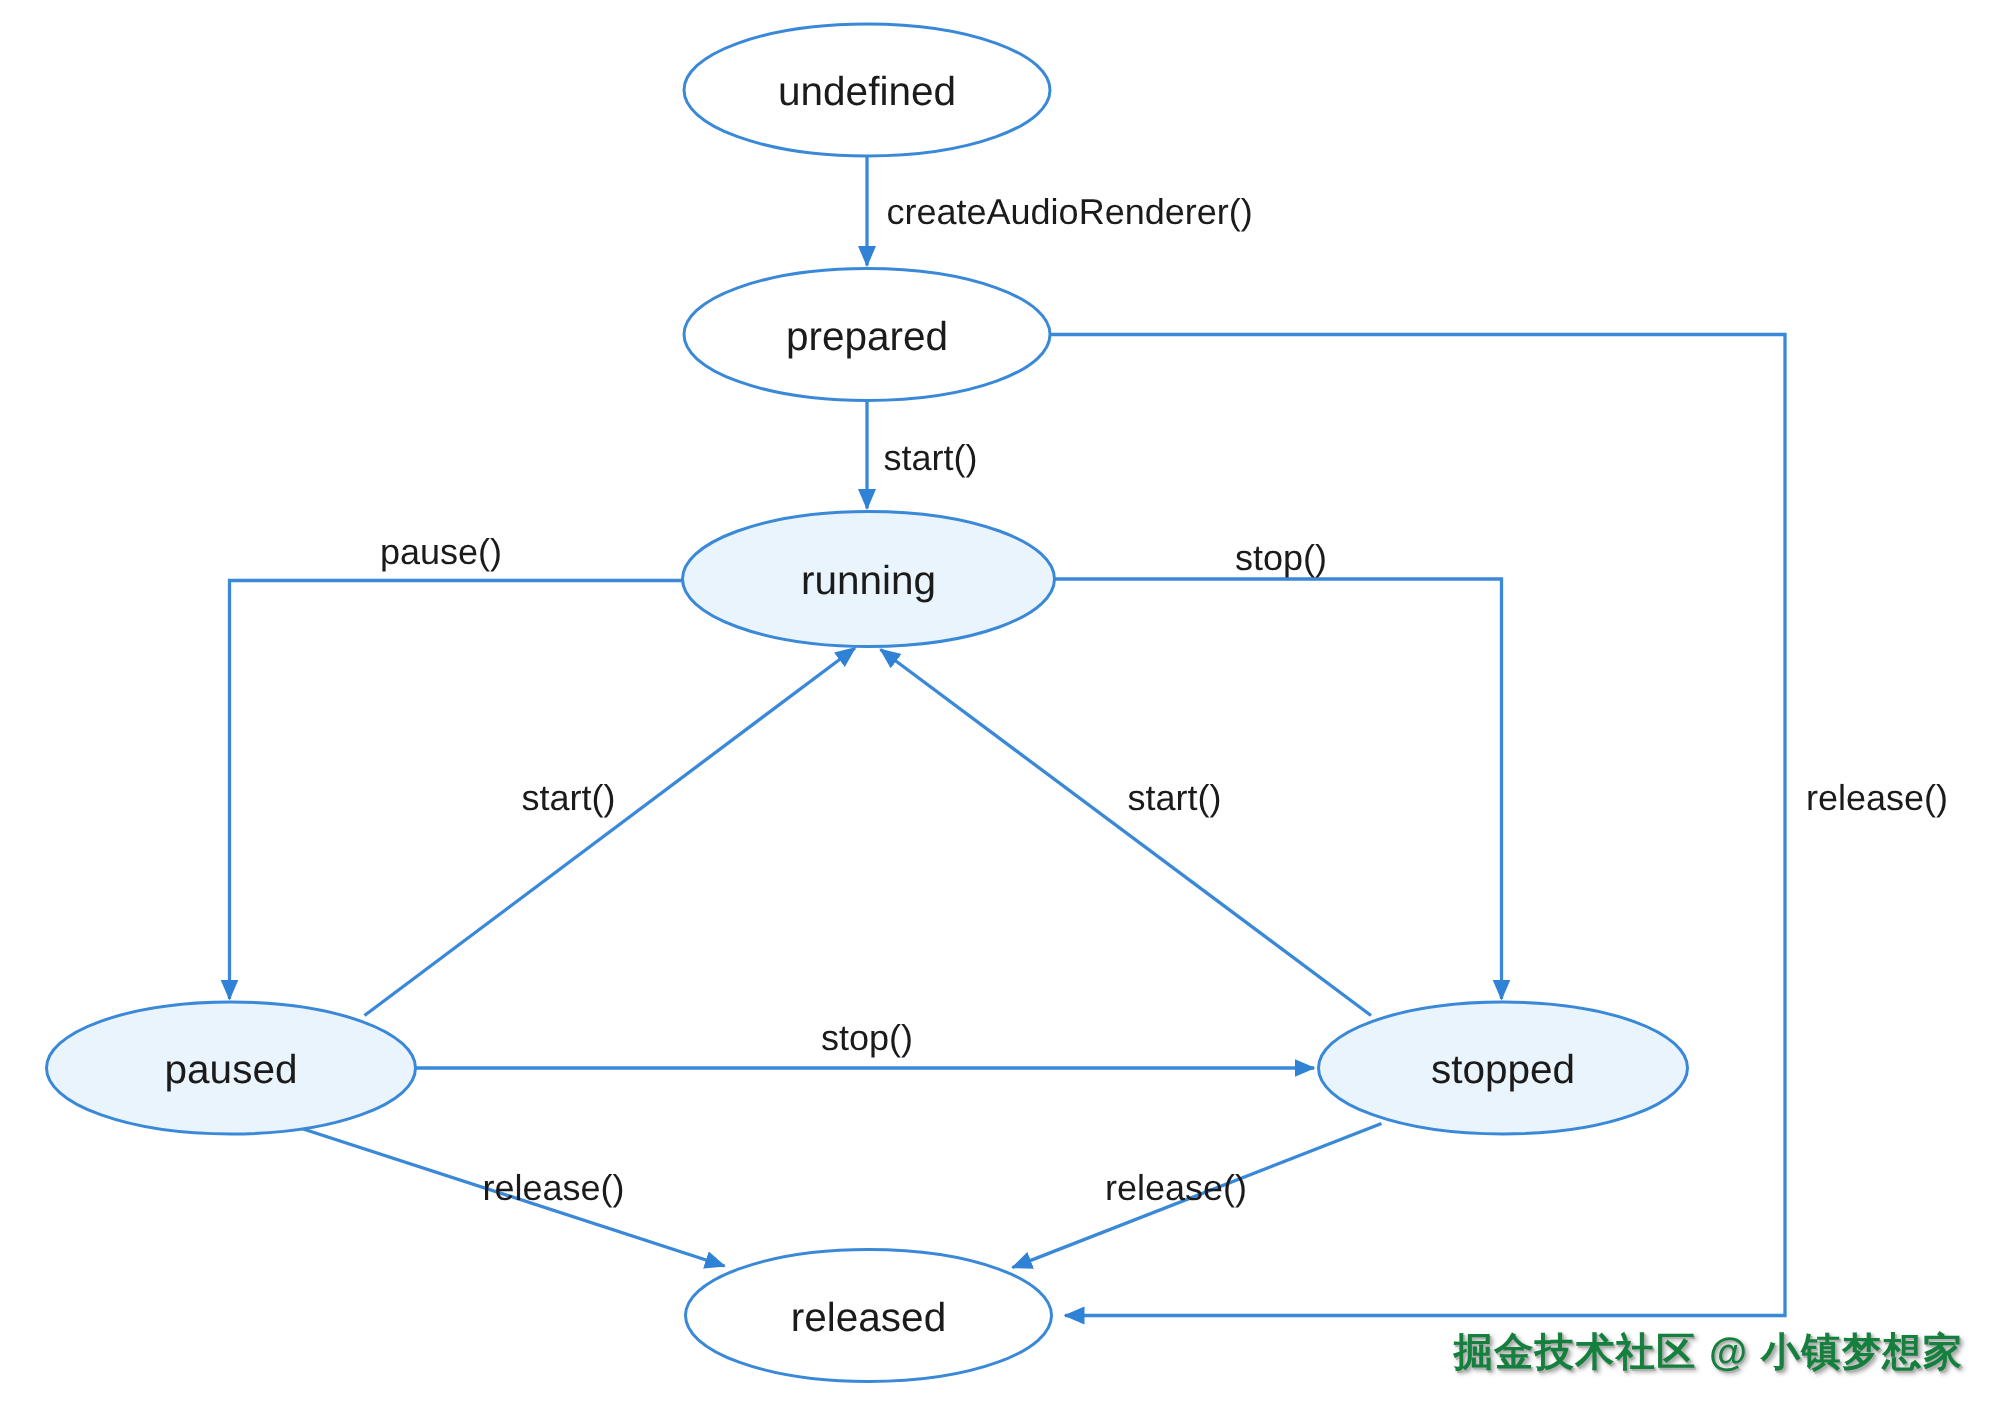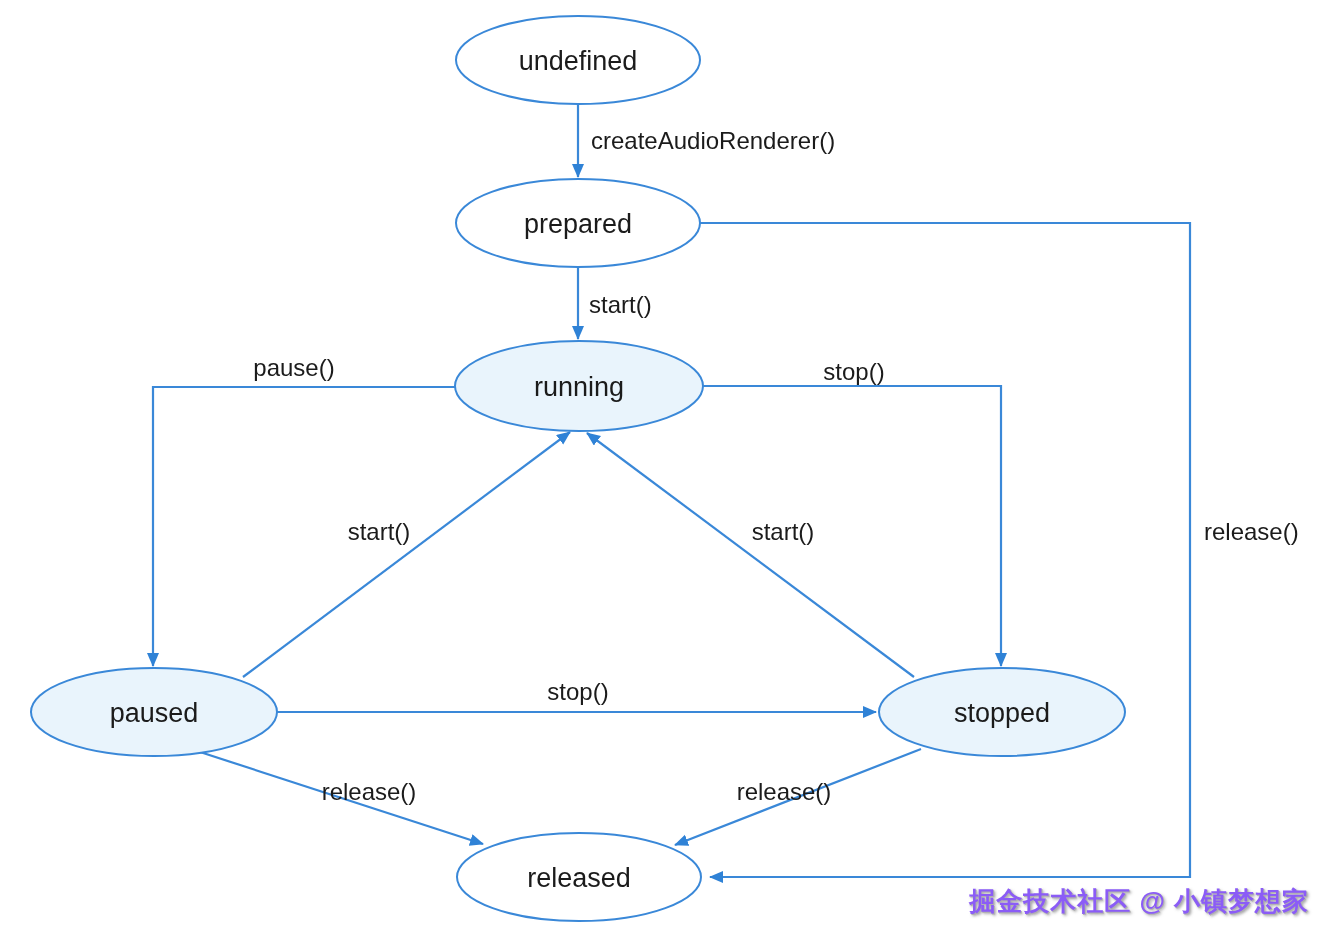--- a/index.html
+++ b/index.html
@@ -43,21 +43,21 @@
   .anchor-mid { text-anchor: middle; }
   .anchor-start { text-anchor: start; }
 
   .watermark {
     position: absolute;
     right: 20px;
     bottom: 20px;
     font-size: 26px;
     font-weight: bold;
     letter-spacing: 1px;
-    color: #8b5cf6;
+    color: #15803d;
     text-shadow: 1px 1px 0 #b0b0b0, 2px 2px 3px rgba(80,80,80,0.55);
     white-space: nowrap;
     user-select: none;
     margin-left: 46px;
   }
 </style>
 </head>
 <body>
 
 <div class="stage">

